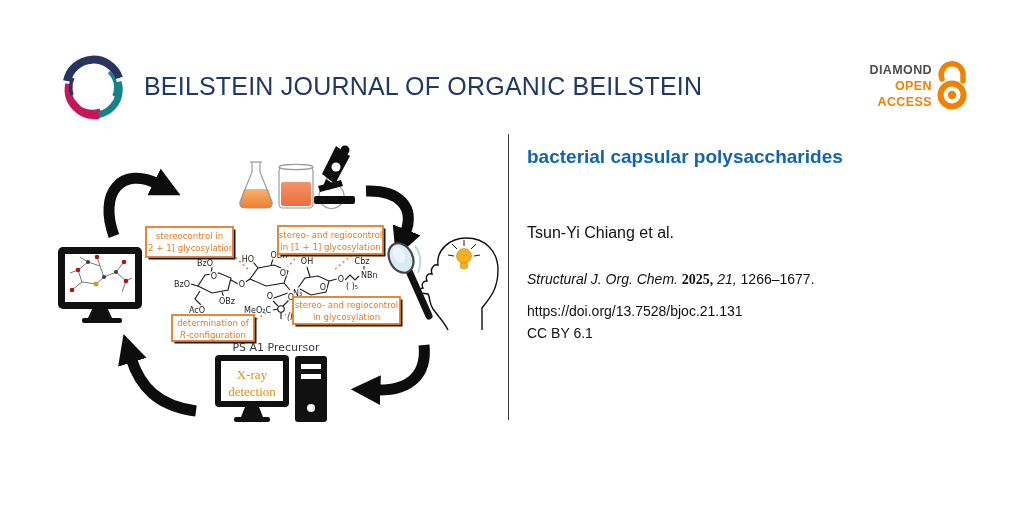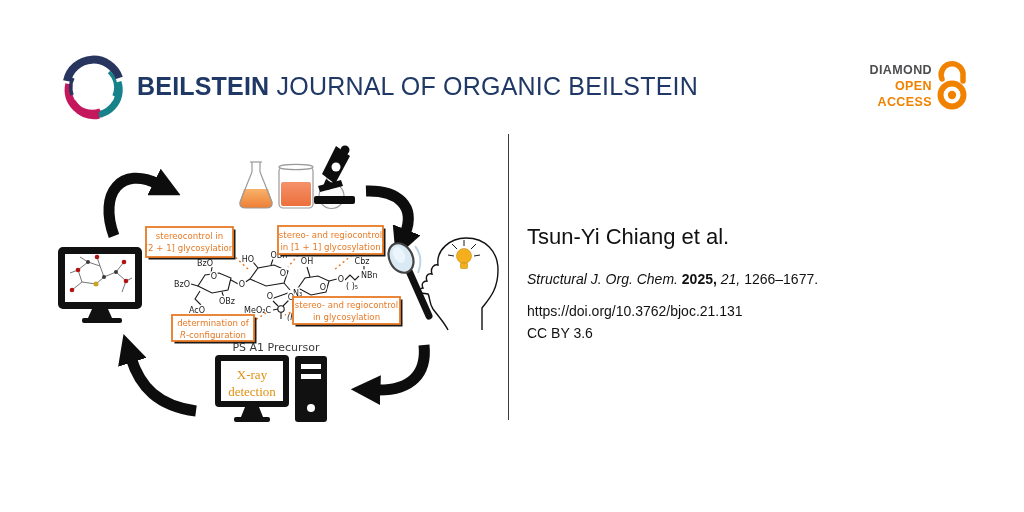--- a/index.html
+++ b/index.html
@@ -2,35 +2,35 @@
 <html><head>
 <meta charset="utf-8">
 <style>
   html,body{margin:0;padding:0;}
   body{width:1024px;height:512px;position:relative;background:#ffffff;overflow:hidden;
        font-family:"Liberation Sans", sans-serif;}
   .abs{position:absolute;}
 
   
   .brand-text{left:137px;top:72px;font-size:25px;color:#1F3865;letter-spacing:.2px;white-space:nowrap;}
-  .brand-bold{font-weight:bold;}
+  .brand-bold{font-weight:normal;margin-left:7px;}
   .brand-rest{font-weight:400;}
   .badge{right:92px;top:62px;text-align:right;line-height:16px;}
   .badge .d{font-size:12.5px;font-weight:bold;color:#4D4D4F;letter-spacing:.4px;margin-left:26px;}
   .badge .o{font-size:12.5px;font-weight:bold;color:#F08200;letter-spacing:.4px;text-align:right;}
 
   
   .divider{left:508px;top:134px;width:1px;height:286px;background:#3a3a3a;}
 
   
   .title{left:527px;top:146px;width:450px;font-size:19px;line-height:22.5px;font-weight:bold;color:#1164B0;}
-  .authors{left:527px;top:224px;font-size:22px;color:#111;}
+  .authors{left:527px;top:224px;font-size:16px;color:#111;}
   .citation{left:527px;top:271px;font-size:14px;color:#111;}
   .citation .it{font-style:italic;}
-  .citation .bd{font-weight:bold;}
+  .citation .bd{font-weight:bold;font-family:Liberation Serif, serif;}
   .doi{left:527px;top:303px;font-size:14px;color:#111;}
   .license{left:527px;top:325px;font-size:14px;color:#111;}
 
   
   svg text{font-family:"DejaVu Sans", sans-serif;}
   .halo{paint-order:stroke;stroke:#fff;stroke-width:3px;}
   .struct-label{font-size:8px;fill:#1a1a1a;}
   .box-label{font-size:8.6px;fill:#E87A25;}
   .serif-orange{font-family:"Liberation Serif", serif;fill:#DF9010;font-size:13px;}
 </style>
@@ -61,33 +61,34 @@
 
 <svg class="abs" style="left:934px;top:59px;" width="36" height="52" viewBox="0 0 36 52">
   <path d="M8,20 A11,11 0 1 1 29,14 L29,22" fill="none" stroke="#F08200" stroke-width="5.5" stroke-linecap="round"></path>
   <circle cx="18" cy="36" r="11.5" fill="none" stroke="#F08200" stroke-width="6"></circle>
   <circle cx="18" cy="36" r="4.2" fill="#F08200"></circle>
 </svg>
 
 <div class="abs divider"></div>
 
 <div class="abs title">
+  <div>bacterial capsular polysaccharides</div>
 </div>
 
 <div class="abs authors">Tsun-Yi Chiang et al.</div>
 
 <div class="abs citation">
   <span class="it">Structural J. Org. Chem.</span>
   <span class="bd">2025,</span>
   <span class="it">21,</span>
   <span>1266–1677.</span>
 </div>
 
-<div class="abs doi">https://doi.org/10.3762/bjoc.21.131</div>
-<div class="abs license">CC BY 3.6</div>
+<div class="abs doi">https://doi.org/13.7528/bjoc.21.131</div>
+<div class="abs license">CC BY 6.1</div>
 
 <svg class="abs" style="left:0;top:0;" width="1024" height="512" viewBox="0 0 1024 512">
   <defs>
     <marker id="ah" viewBox="0 0 10 10" refX="1.5" refY="5" markerWidth="2.7" markerHeight="2.7" orient="auto">
       <path d="M0,0 L10,5 L0,10 Z" fill="#0d0d0d"></path>
     </marker>
     <linearGradient id="liq" x1="0" y1="0" x2="0" y2="1">
       <stop offset="0" stop-color="#F8B26A"></stop>
         <stop offset="1" stop-color="#EE7E35"></stop>
     </linearGradient>

